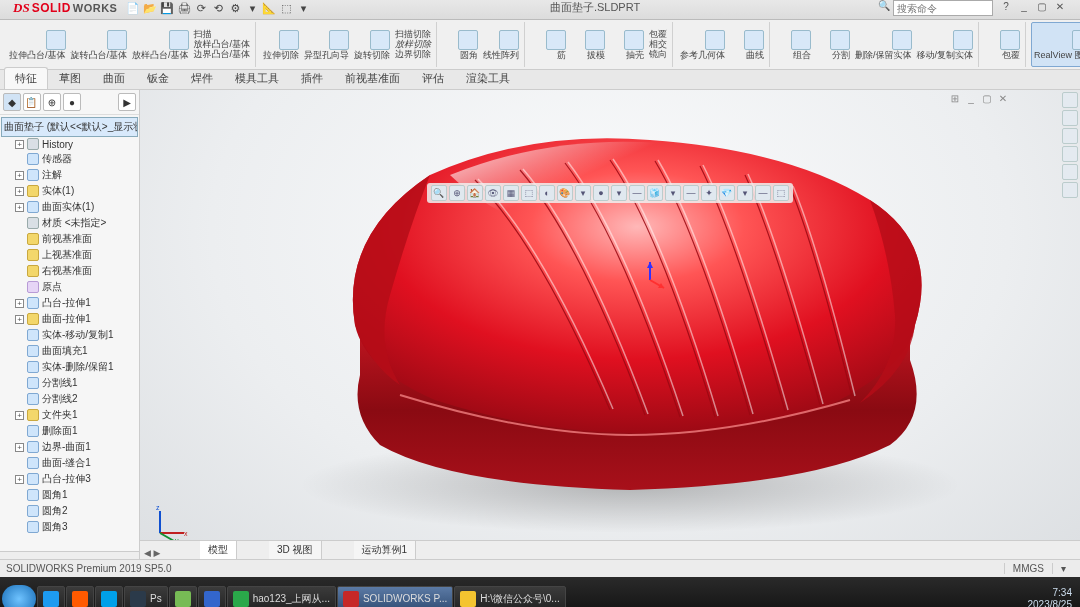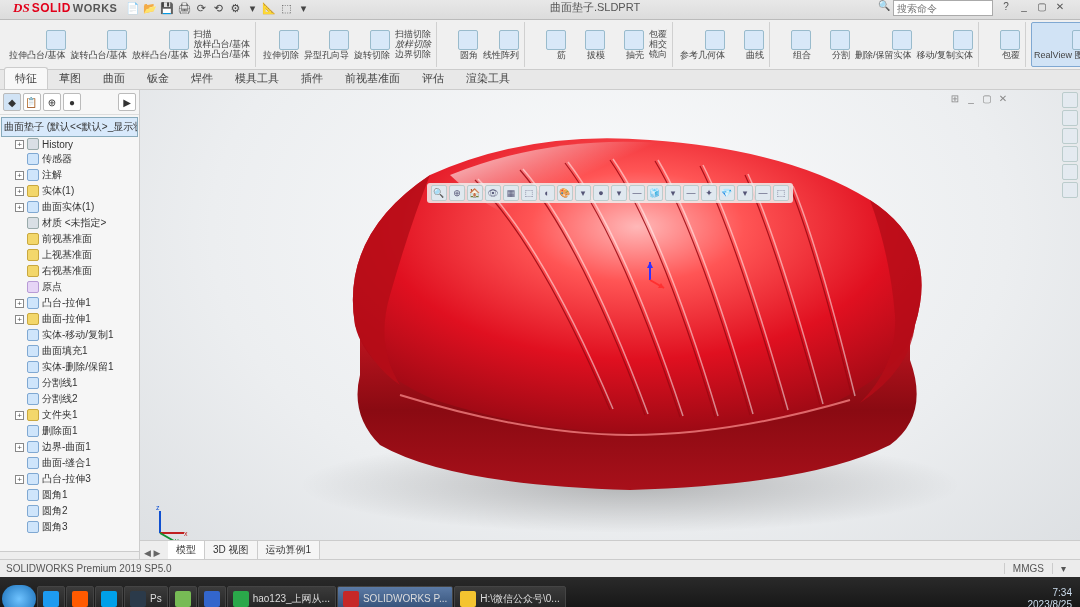--- a/index.html
+++ b/index.html
@@ -59,21 +59,21 @@
 .viewport { flex:1; position:relative; background:radial-gradient(ellipse at 50% 30%, #fafbfc 0%, #eceef0 60%, #dcdfe2 100%); overflow:hidden; }
 .triad { position:absolute; left:10px; bottom:16px; width:40px; height:40px; }
 .triad line{stroke-width:2;}
 
 
 .rightrail { position:absolute; right:2px; top:2px; display:flex; flex-direction:column; gap:2px; }
 .rrbtn { width:16px; height:16px; background:#e4eaf0; border:1px solid #bcc; border-radius:2px; cursor:pointer; }
 
 
 .viewtabs { position:absolute; bottom:0; left:0; display:flex; gap:0; font-size:10px; background:#eee; border-top:1px solid #ccc; width:100%; padding-left:28px; }
-.viewtabs .vt { padding:2px 8px; border-right:1px solid #ccc; background:#f5f5f5; cursor:pointer; }
+.viewtabs .vt { padding:2px 8px; border-right:1px solid #ccc; background:#f5f5f5; cursor:pointer;margin-left:32px; }
 .viewtabs .vt.active { background:#fff; }
 
 
 .statusbar { height:18px; background:#ececec; border-top:1px solid #ccc; display:flex; align-items:center; padding:0 6px; font-size:10px; color:#555; }
 .statusbar .fill{flex:1;}
 .stat-item { padding:0 8px; border-left:1px solid #ccc; }
 
 
 .taskbar { height:43px; background:linear-gradient(#2a2a2a,#0f0f0f); display:flex; align-items:center; padding:0 2px; gap:1px; }
 .startbtn { width:34px; height:28px; border-radius:14px; background:radial-gradient(circle,#6fc3ff,#1a6fb8); cursor:pointer; }

